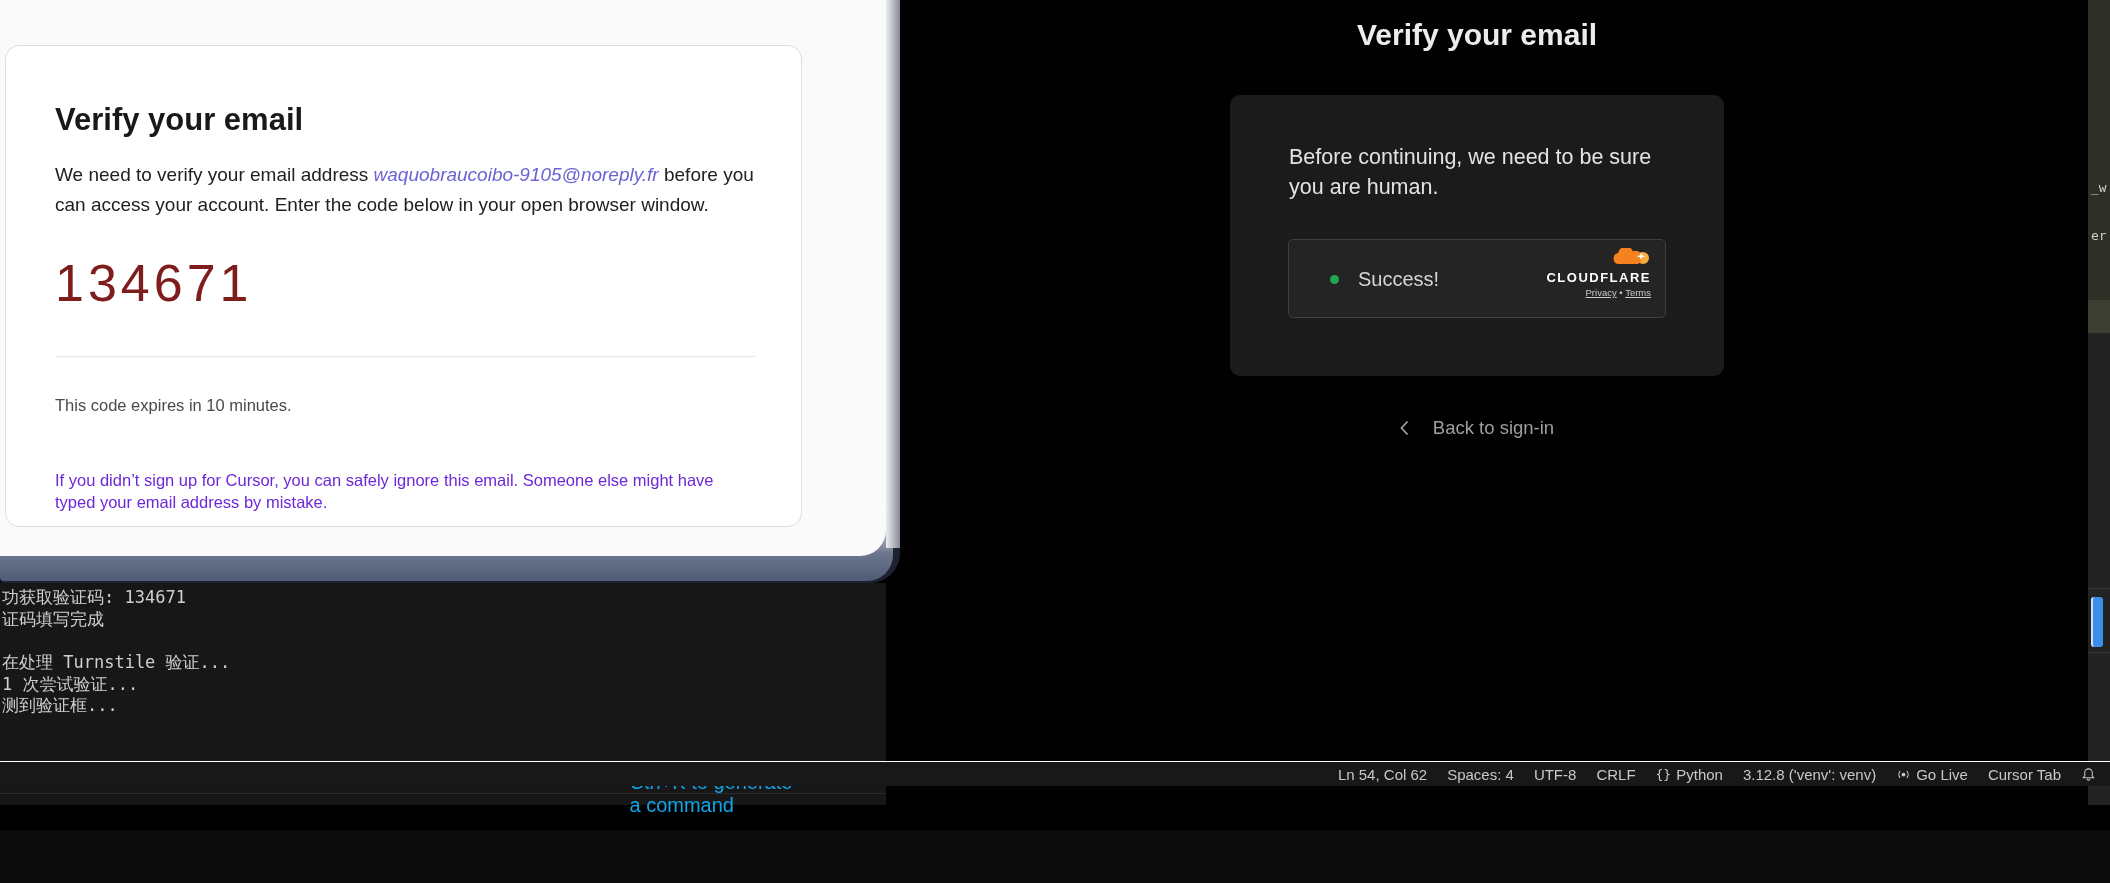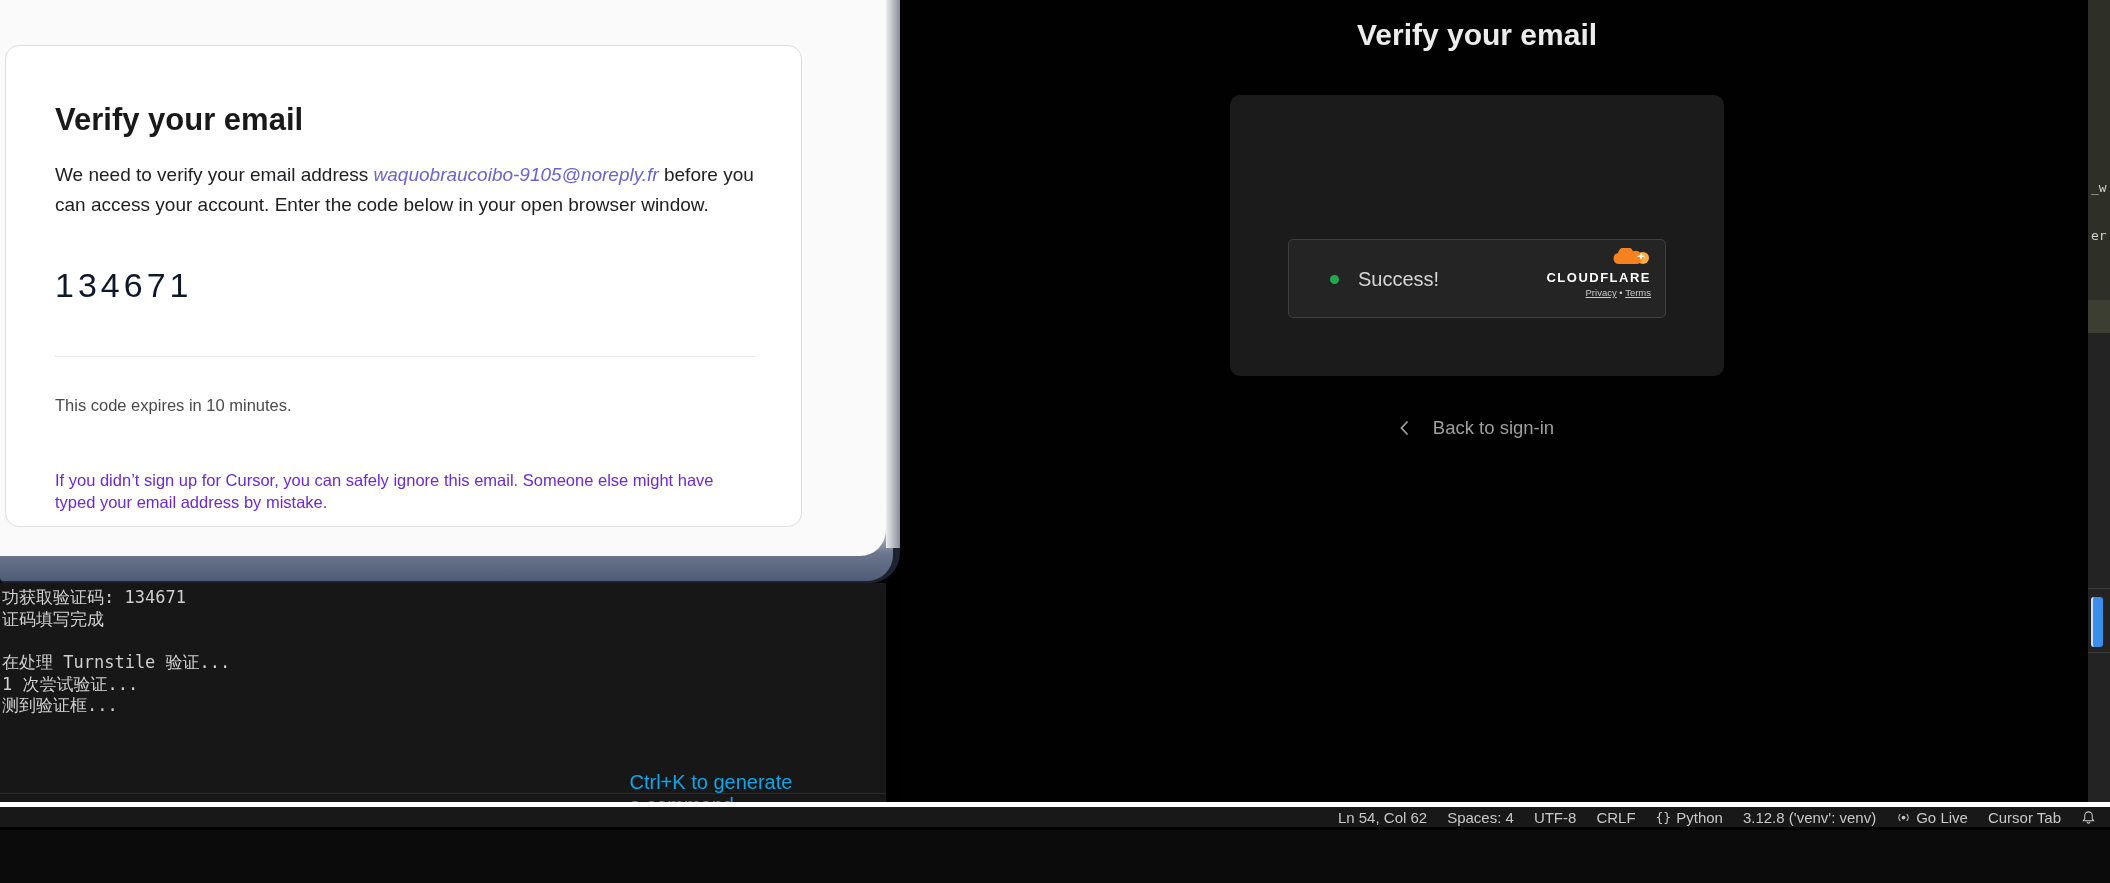--- a/index.html
+++ b/index.html
@@ -16,21 +16,21 @@
               border-radius:0 0 26px 4px; }
   .win-white { left:0; top:0; width:886px; height:556px; background:#fafafa;
                border-radius:0 0 26px 0; }
   .win-edge { left:886px; top:0; width:14px; height:548px;
               background:linear-gradient(90deg,#eceef0,#878c96); }
   .email-card { left:5px; top:45px; width:797px; height:482px; background:#fff;
                 border:1px solid #dedede; border-radius:14px; }
   .email-heading { left:49px; top:56px; font-size:31px; font-weight:700; color:#191919; }
   .email-body { left:49px; top:114px; width:707px; font-size:19px; line-height:30px; color:#202124; }
   .email-link { color:#6c63d2; text-decoration:none; cursor:pointer;font-style:italic; }
-  .email-code { left:49px; top:220px; font-size:34px; letter-spacing:4px; color:#0f172a; }
+  .email-code { left:49px; top:207px; font-size:52px; letter-spacing:4px; color:#7f1d1d; }
   .email-divider { left:49px; top:310px; width:700px; height:1px; background:#e6e6e6; }
   .email-expiry { left:49px; top:350px; font-size:16.5px; color:#4a4a4a; }
   .email-disclaimer { left:49px; top:388px; width:700px; font-size:16.5px; line-height:22px; color:#6d28d9;margin-top:35px; }
 
   
   #verify-page { left:900px; top:0; width:1210px; height:805px; background:#010101; }
   .vp-heading { left:330px; top:18px; width:494px; text-align:center;
                 font-size:30px; font-weight:700; color:#ececec; }
   .vp-card { left:330px; top:95px; width:494px; height:281px; background:#1b1b1b; border-radius:10px; }
   .vp-subtitle { left:59px; top:47px; width:400px; font-size:21.5px; line-height:30px; color:#e3e3e3; }
@@ -55,36 +55,37 @@
   .ss-pill { left:3px; top:597px; width:12px; height:50px; background:#3b8eea;
              border-left:2px solid #cfe1f5; border-radius:3px; }
 
   
   #terminal { left:0; top:583px; width:886px; height:222px; background:#171717; }
   .term-line { left:2px; font-family:"DejaVu Sans Mono",monospace; font-size:17px; color:#cfcfcf; white-space:pre; }
   .term-hint { left:715px; top:188px; transform:translateX(-50%); font-size:20px; color:#0ea5e9; }
   .term-border { left:0; top:210px; width:886px; height:1px; background:#2b2b2b; }
 
   
-  #status-bar { left:0; top:802px; width:2110px; height:25px; background:#181818;
-                border-top:5px solid #ffffff; display:flex; justify-content:flex-end;
+  #status-bar { left:0; top:761px; width:2110px; height:25px; background:#181818;
+                border-top:1px solid #ffffff; display:flex; justify-content:flex-end;
                 align-items:center; padding-right:4px; }
   .sb-item { padding:0 10px; font-size:15px; color:#c8c8c8; display:flex; align-items:center;
              gap:5px; cursor:pointer; white-space:nowrap; }
   .sb-braces { font-family:"DejaVu Sans Mono",monospace; font-size:13px; }
 
   
   #taskbar { left:0; top:830px; width:2110px; height:53px; background:#0b0b0b; }
 </style>
 </head>
 <body>
 
 <div class="abs" id="verify-page" data-name="verify-page">
   <div class="abs vp-heading" data-name="page-title">Verify your email</div>
   <div class="abs vp-card" data-name="verification-card">
+    <div class="abs vp-subtitle" data-name="verification-subtitle">Before continuing, we need to be sure you are human.</div>
     <div class="abs turnstile" data-name="cloudflare-turnstile-widget">
       <div class="abs ts-dot" data-name="success-dot-icon"></div>
       <div class="abs ts-status" data-name="turnstile-status">Success!</div>
       <div class="abs cf-logo" data-name="cloudflare-logo">
         <svg width="40" height="18" viewBox="0 0 40 18" data-name="cloudflare-cloud-icon">
           <circle cx="32" cy="10" r="6" fill="#fbad41"></circle>
           <path d="M27 16 H8 a5.5 5.5 0 0 1 -1 -10.9 A8 8 0 0 1 22 3.2 a6.5 6.5 0 0 1 5 12.8z" fill="#f6821f"></path>
           <polygon points="30,4 31,7.2 34.2,8.2 31,9.2 30,12.4 29,9.2 25.8,8.2 29,7.2" fill="#fff"></polygon>
         </svg>
         <div class="cf-brand" data-name="cloudflare-brand">CLOUDFLARE</div>

